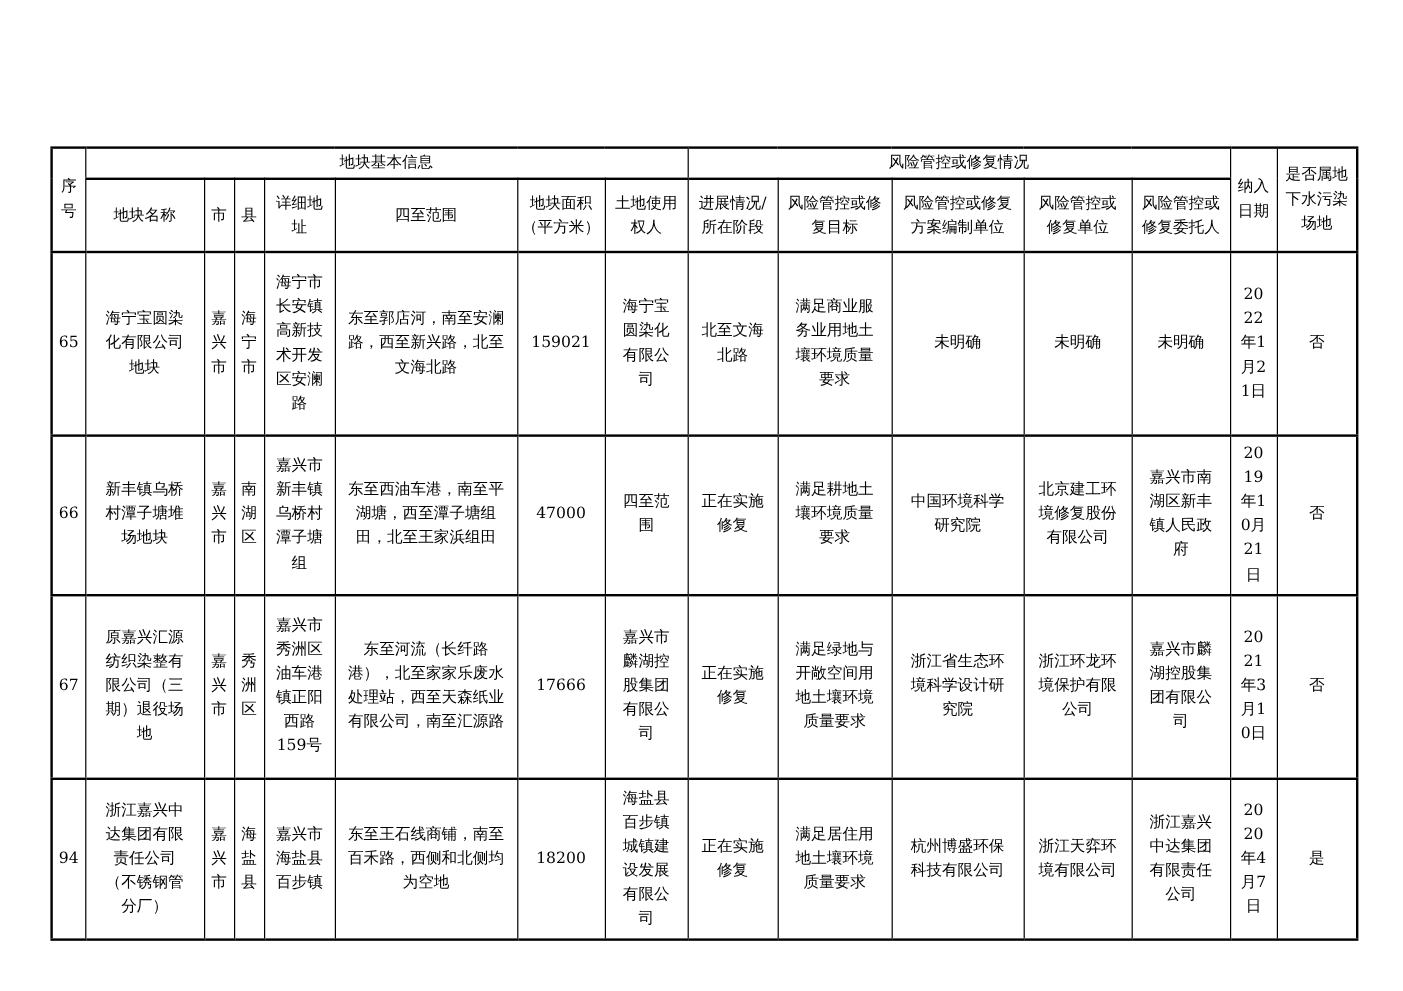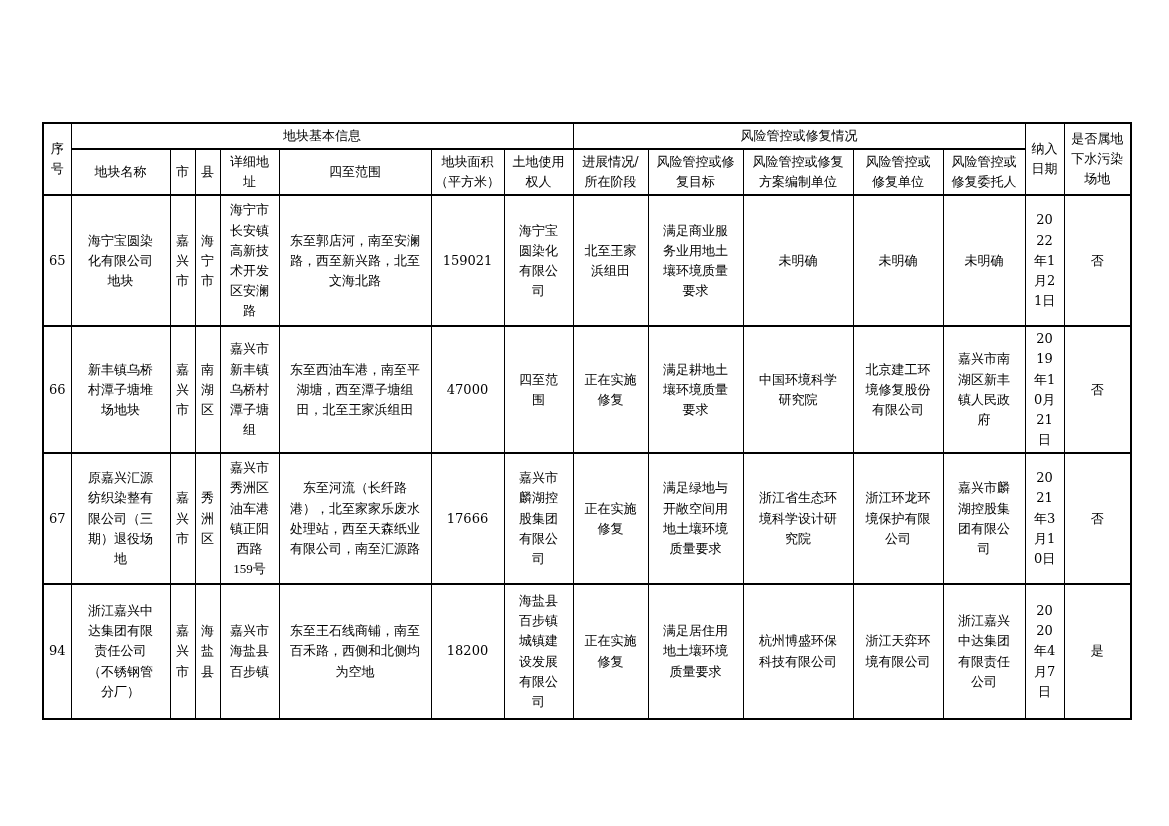--- a/index.html
+++ b/index.html
@@ -16,29 +16,29 @@
   }
   th, td {
     border: 1px solid #000;
     border-top-width: 2px; border-bottom-width: 2px;
     font-size: 13px; line-height: 1.55; font-weight: normal;
     text-align: center; vertical-align: middle;
     padding: 2px 3px; overflow: hidden;
     word-break: normal;
   }
   tr.group-row { height: 26px; }
-  tr.sub-row  { height: 46px; }
+  tr.sub-row  { height: 61px; }
   tr.body-row-0 { height: 123px; }
   tr.body-row-1 { height: 127px; }
   tr.body-row-2 { height: 125px; }
   tr.body-row-3 { height: 123px; }
   .h-sub   { padding: 2px 8px; }
   .h-date  { padding: 0 2px; }
   .c-name   { padding: 2px 12px; }
-  .c-addr   { padding: 4px 9px; font-family: Liberation Serif, serif; }
+  .c-addr   { padding: 15px 9px; }
   .c-bound  { padding: 2px 8px; margin-left: 20px; }
   .c-user   { padding: 6px 10px; }
   .c-prog   { padding: 2px 8px; }
   .c-target { padding: 2px 10px; }
   .c-plan   { padding: 2px 12px; }
   .c-repair { padding: 2px 8px; }
   .c-client { padding: 2px 10px; }
   .c-date   { padding: 2px 7px; word-break: break-all; }
 </style>
 </head>
@@ -91,21 +91,21 @@
 
     <tr class="body-row-0">
       <td>65</td>
       <td class="c-name">海宁宝圆染化有限公司地块</td>
       <td>嘉兴市</td>
       <td>海宁市</td>
       <td class="c-addr">海宁市长安镇高新技术开发区安澜路</td>
       <td class="c-bound">东至郭店河，南至安澜路，西至新兴路，北至文海北路</td>
       <td>159021</td>
       <td class="c-user">海宁宝圆染化有限公司</td>
-      <td class="c-prog">北至王家浜组田</td>
+      <td class="c-prog">北至文海北路</td>
       <td class="c-target">满足商业服务业用地土壤环境质量要求</td>
       <td class="c-plan">未明确</td>
       <td class="c-repair">未明确</td>
       <td class="c-client">未明确</td>
       <td class="c-date">2022年1月21日</td>
       <td>否</td>
     </tr>
 
     <tr class="body-row-1">
       <td>66</td>

